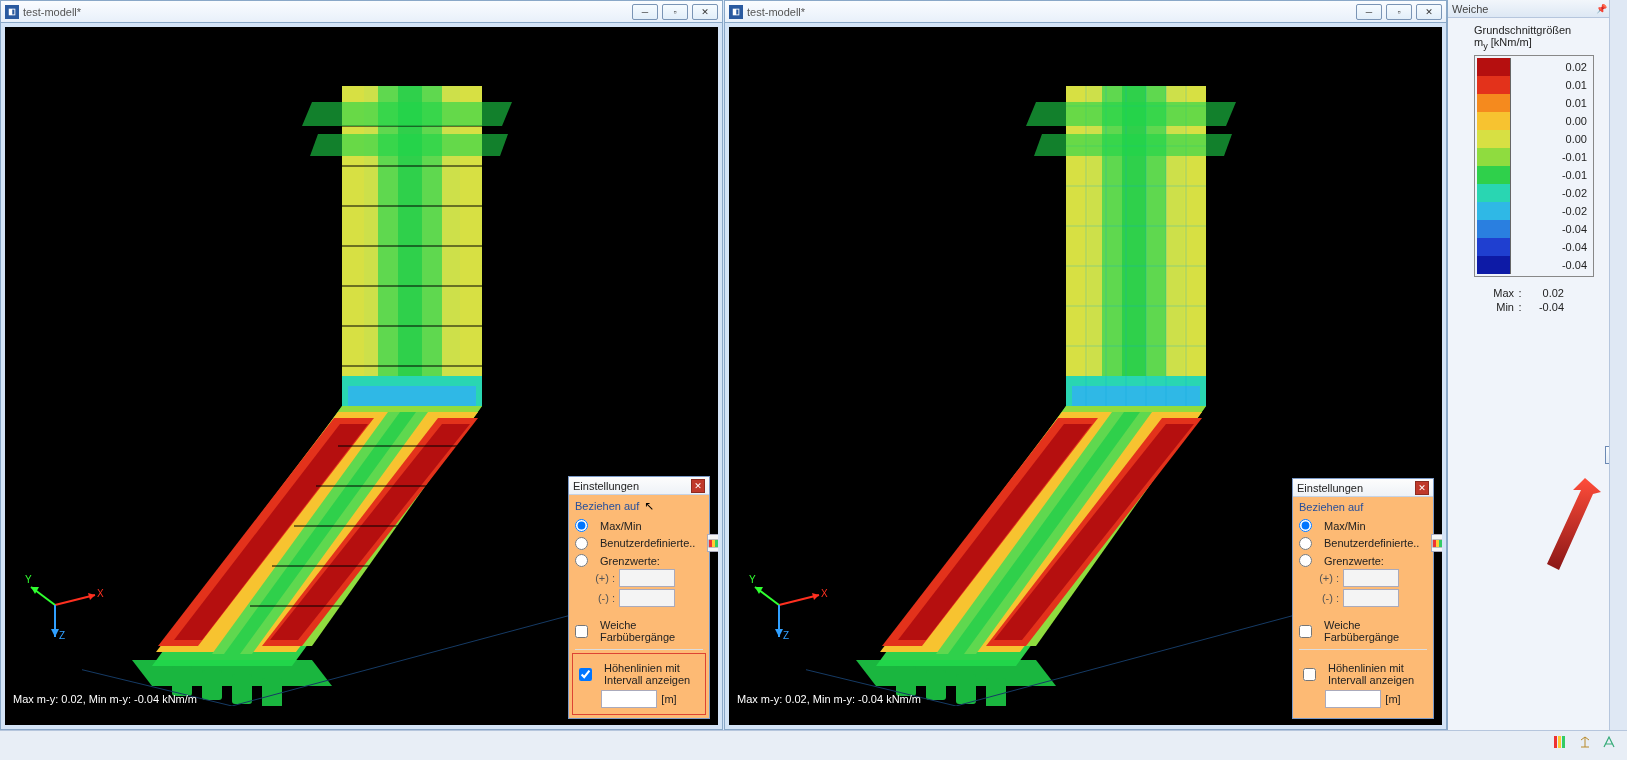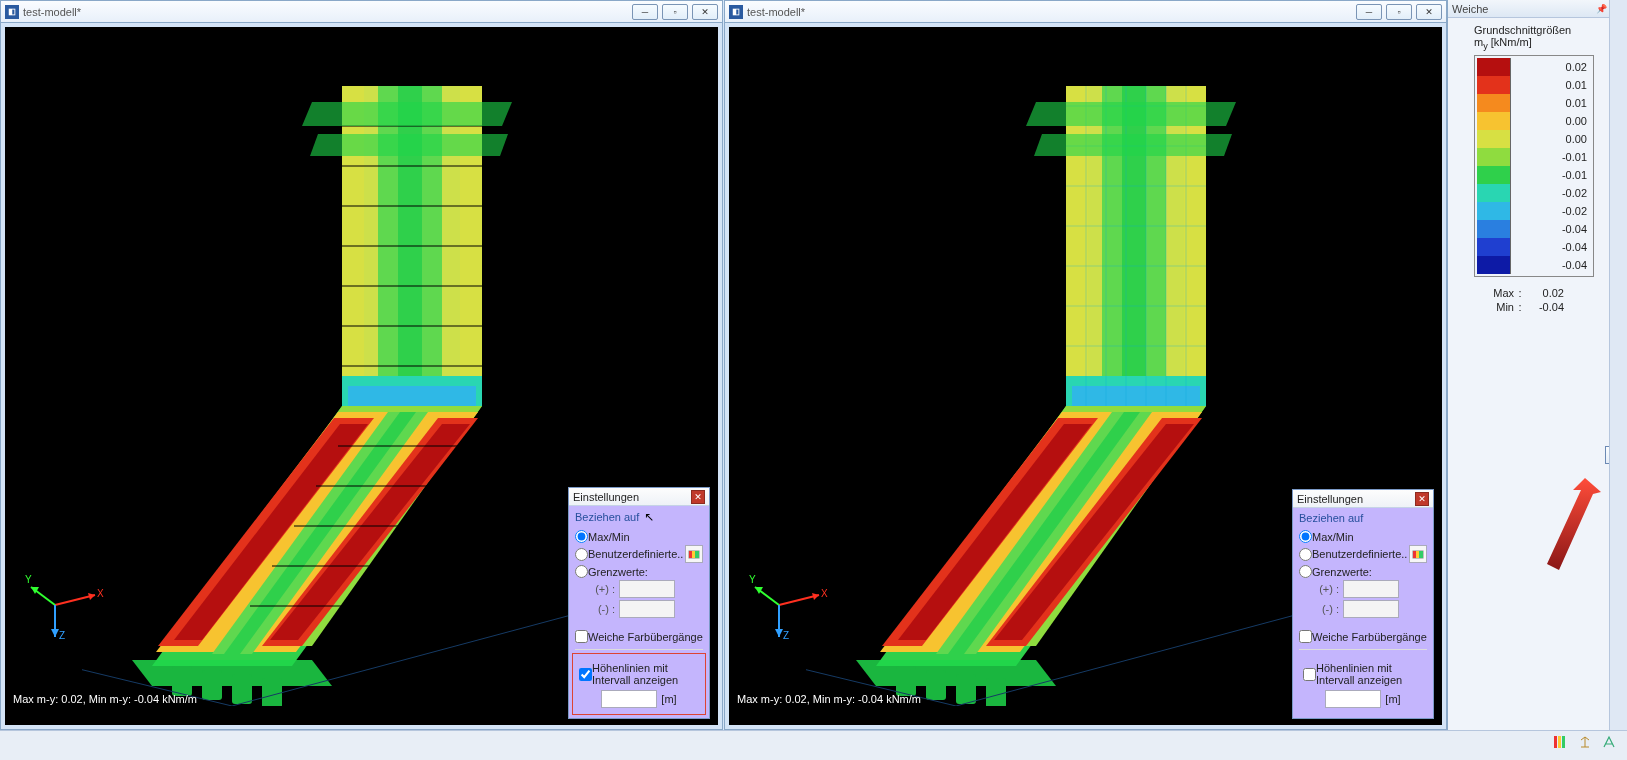--- a/index.html
+++ b/index.html
@@ -38,40 +38,40 @@
 }
 
 .axis-gizmo {
   position: absolute; left: 20px; bottom: 80px;
 }
 .status-text {
   position: absolute; left: 8px; bottom: 20px; color: #fff; font-size: 11px;
 }
 
 .mini-dialog {
-  position: absolute; width: 142px; background: #c4b5fd;
+  position: absolute; width: 142px; background: #fdba74;
   border: 1px solid #7b9ac7; font-size: 11px; color: #222;
   box-shadow: 1px 1px 2px rgba(0,0,0,.2);
 }
 .mini-dialog .dlg-title {
   background: linear-gradient(#fdfdfd,#eef2f7); height: 18px;
   border-bottom: 1px solid #c5d3e6; padding: 2px 4px;
   display: flex; align-items: center;
 }
 .mini-dialog .dlg-title .t { flex:1; }
 .mini-dialog .dlg-close {
   width: 14px; height: 14px; background: #c0392b; color: #fff;
   display: inline-flex; align-items:center; justify-content:center;
   font-size: 9px; border: 1px solid #8d2b20;
 }
 .mini-dialog .section-label {
   color: #264f9c; padding: 4px 6px 2px;
 }
 .mini-dialog .body { padding: 2px 6px 6px; }
-.mini-dialog label.row { display:flex; align-items:center; gap:0; margin: 2px 0; }
+.mini-dialog label.row { display:flex; align-items:center; gap:12px; margin: 2px 0; }
 .mini-dialog label.row input[type=radio],
 .mini-dialog label.row input[type=checkbox] { margin: 0; }
 .mini-dialog .indent { padding-left: 14px; }
 .mini-dialog .spinrow {
   display:flex; align-items:center; gap:4px; margin: 2px 0;
 }
 .mini-dialog .spinrow .lab { width: 26px; text-align:right; color:#555;}
 .mini-dialog .spin {
   width: 56px; height: 18px; border: 1px solid #aab; background:#f4f4f4;
   display:flex; align-items:center;

